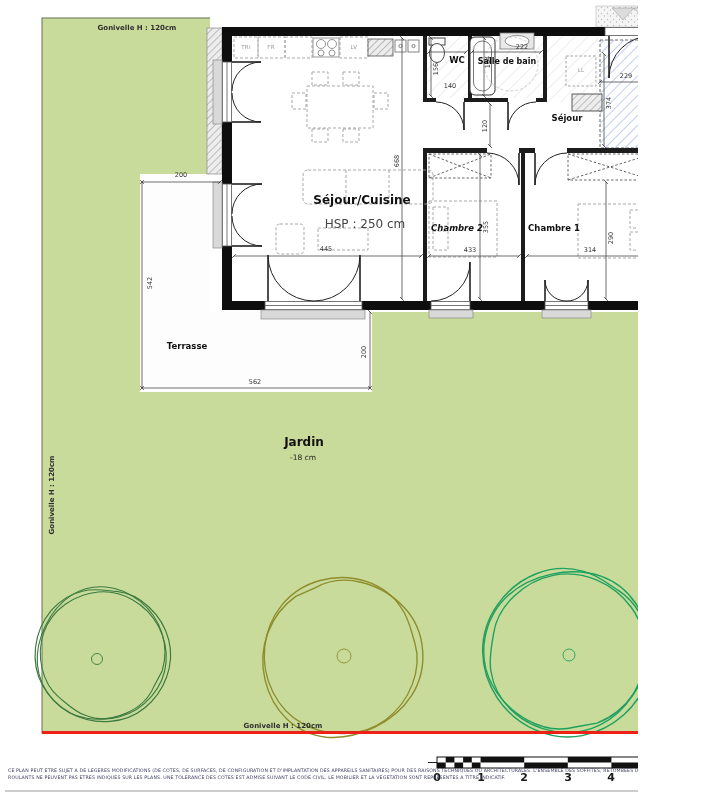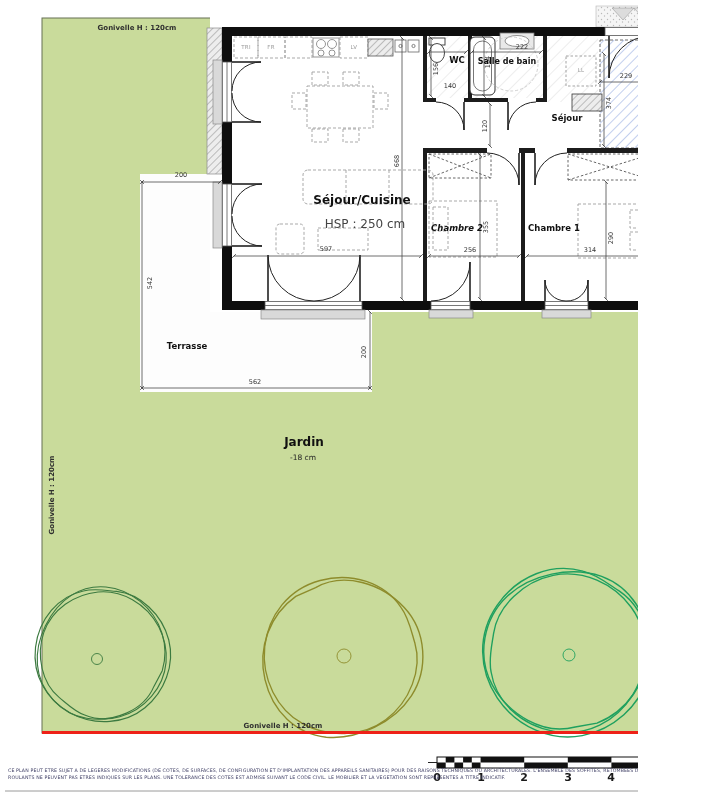--- a/index.html
+++ b/index.html
@@ -321,26 +321,26 @@
 <div class="lbl rot" style="left:488px;top:62px;">164</div>
 <div class="lbl room" style="left:507px;top:61px;font-size:8px;">Salle de bain</div>
 
 <div class="lbl room" style="left:567px;top:118px;">Séjour</div>
 <div class="lbl" style="left:626px;top:76px;">229</div>
 <div class="lbl rot" style="left:609px;top:103px;">374</div>
 <div class="lbl rot" style="left:485px;top:126px;">120</div>
 
 <div class="lbl room" style="left:362px;top:200px;font-size:12px;">Séjour/Cuisine</div>
 <div class="lbl hsp" style="left:365px;top:224px;">HSP : 250 cm</div>
-<div class="lbl" style="left:326px;top:249px;">597</div>
+<div class="lbl" style="left:326px;top:249px;">445</div>
 <div class="lbl rot" style="left:397px;top:161px;">668</div>
 
 <div class="lbl room" style="left:457px;top:228px;font-style:italic;">Chambre 2</div>
 <div class="lbl rot" style="left:486px;top:227px;">355</div>
-<div class="lbl" style="left:470px;top:250px;">256</div>
+<div class="lbl" style="left:470px;top:250px;">433</div>
 
 <div class="lbl room" style="left:554px;top:228px;">Chambre 1</div>
 <div class="lbl rot" style="left:611px;top:238px;">290</div>
 <div class="lbl" style="left:590px;top:250px;">314</div>
 
 <div class="lbl" style="left:181px;top:175px;">200</div>
 <div class="lbl rot" style="left:150px;top:283px;">542</div>
 <div class="lbl" style="left:255px;top:382px;text-align:center;">562</div>
 <div class="lbl rot" style="left:364px;top:352px;">200</div>
 <div class="lbl room" style="left:187px;top:346px;">Terrasse</div>

